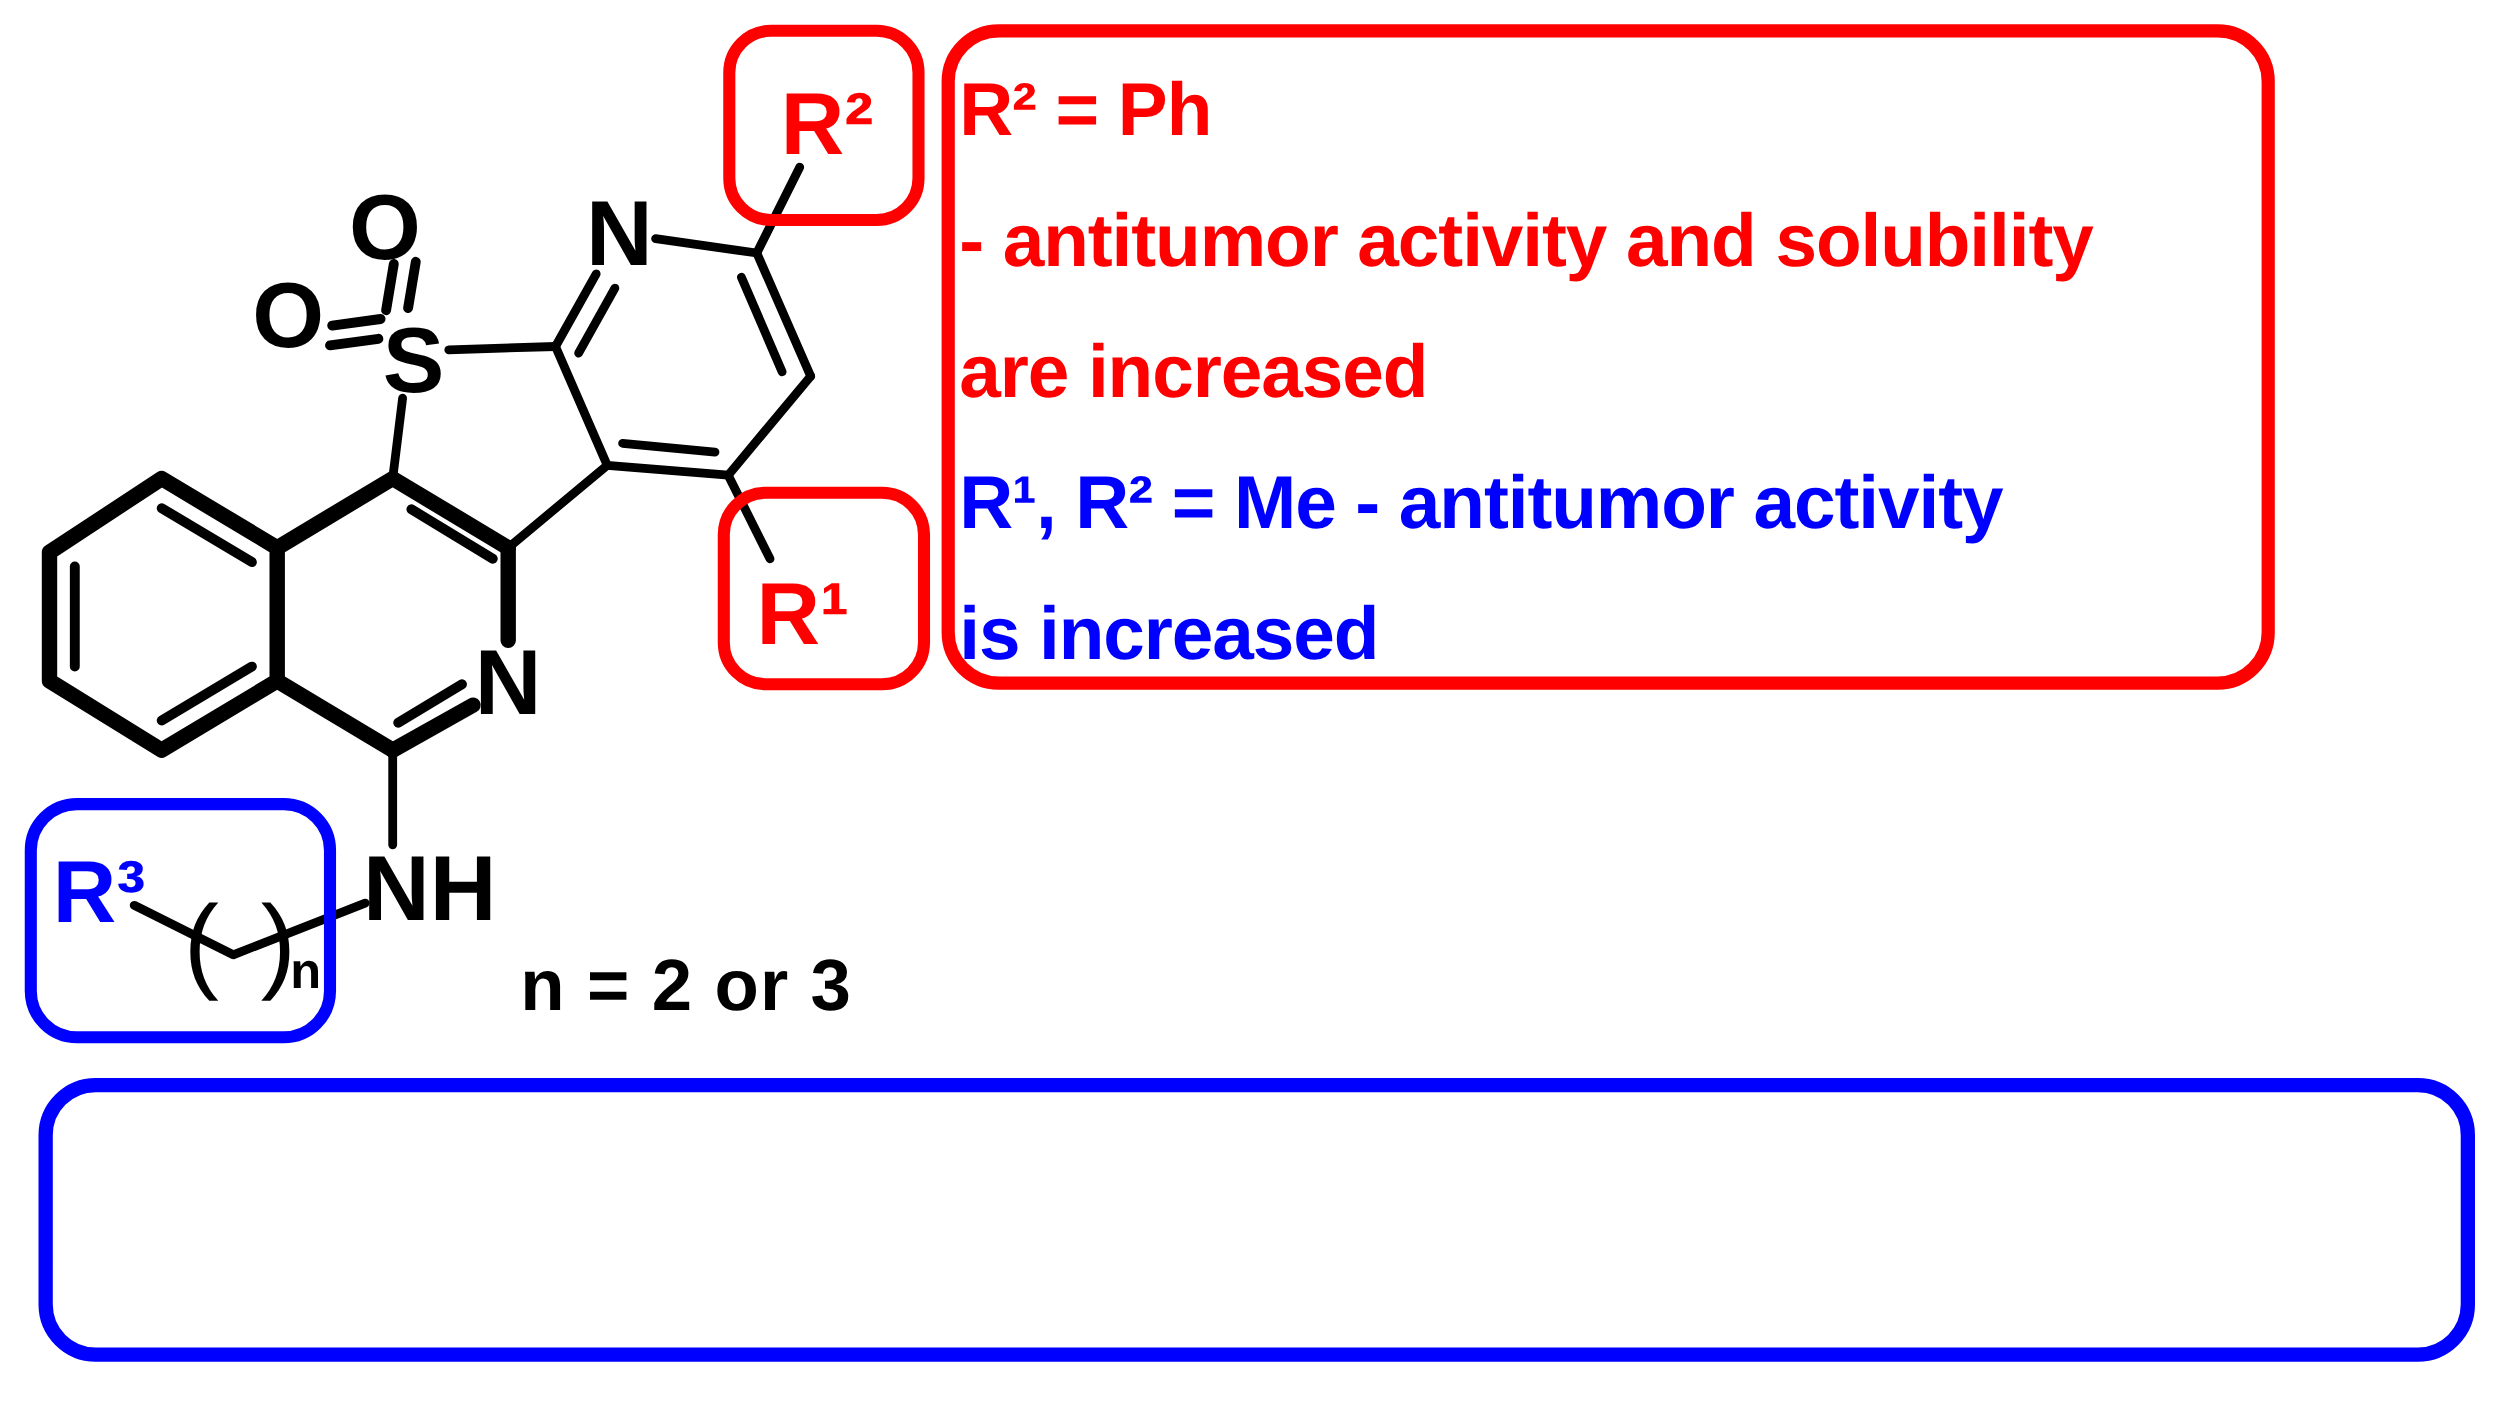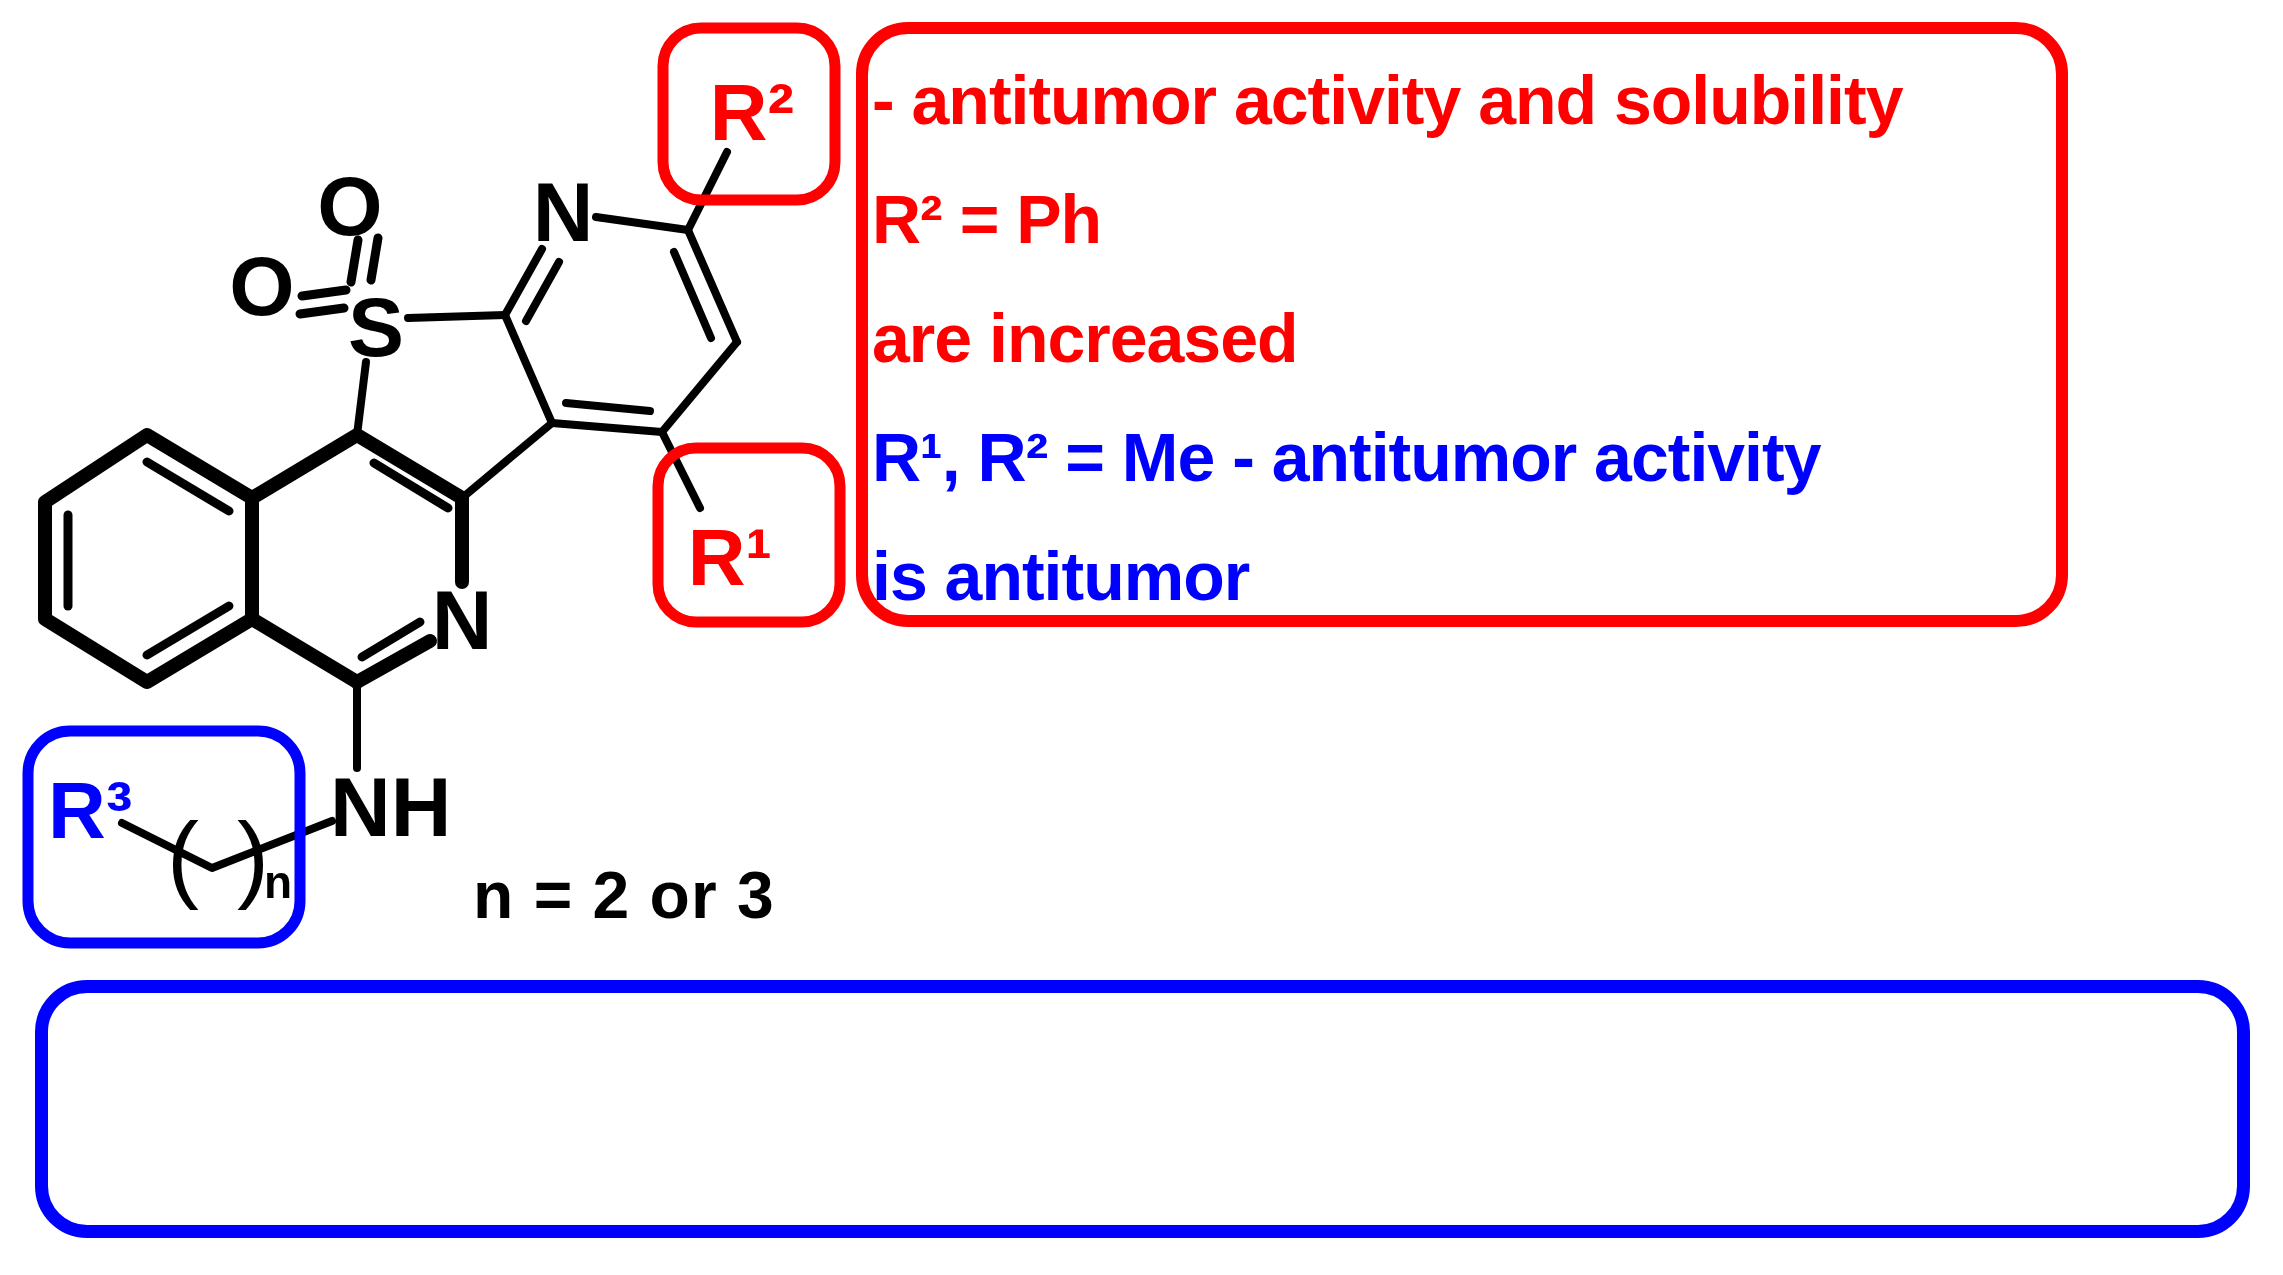--- a/index.html
+++ b/index.html
@@ -118,24 +118,24 @@
     <rect x="658" y="448" width="182" height="174" rx="38" stroke="#ff0000" stroke-width="11"></rect>
     <rect x="28" y="731" width="272" height="212" rx="42" stroke="#0000ff" stroke-width="11"></rect>
 
     <text class="rlabel red" x="752" y="140" text-anchor="middle">R²</text>
     <text class="rlabel red" x="730" y="585" text-anchor="middle">R¹</text>
     <text class="rlabel blue" x="48" y="838">R³</text>
   </svg>
 
   <div class="note-box r2-note"></div>
   <div class="note-lines r2-note-lines">
+    <div class="red">R² = Ph</div>
     <div class="red">- antitumor activity and solubility</div>
-    <div class="red">R² = Ph</div>
     <div class="red">are increased</div>
     <div class="blue">R¹, R² = Me - antitumor activity</div>
-    <div class="blue">is antitumor</div>
+    <div class="blue">is increased</div>
   </div>
 
   <div class="note-box r3-note"></div>
   <div class="note-lines r3-note-lines">
   </div>
 
 </div>
 
 </body></html>

